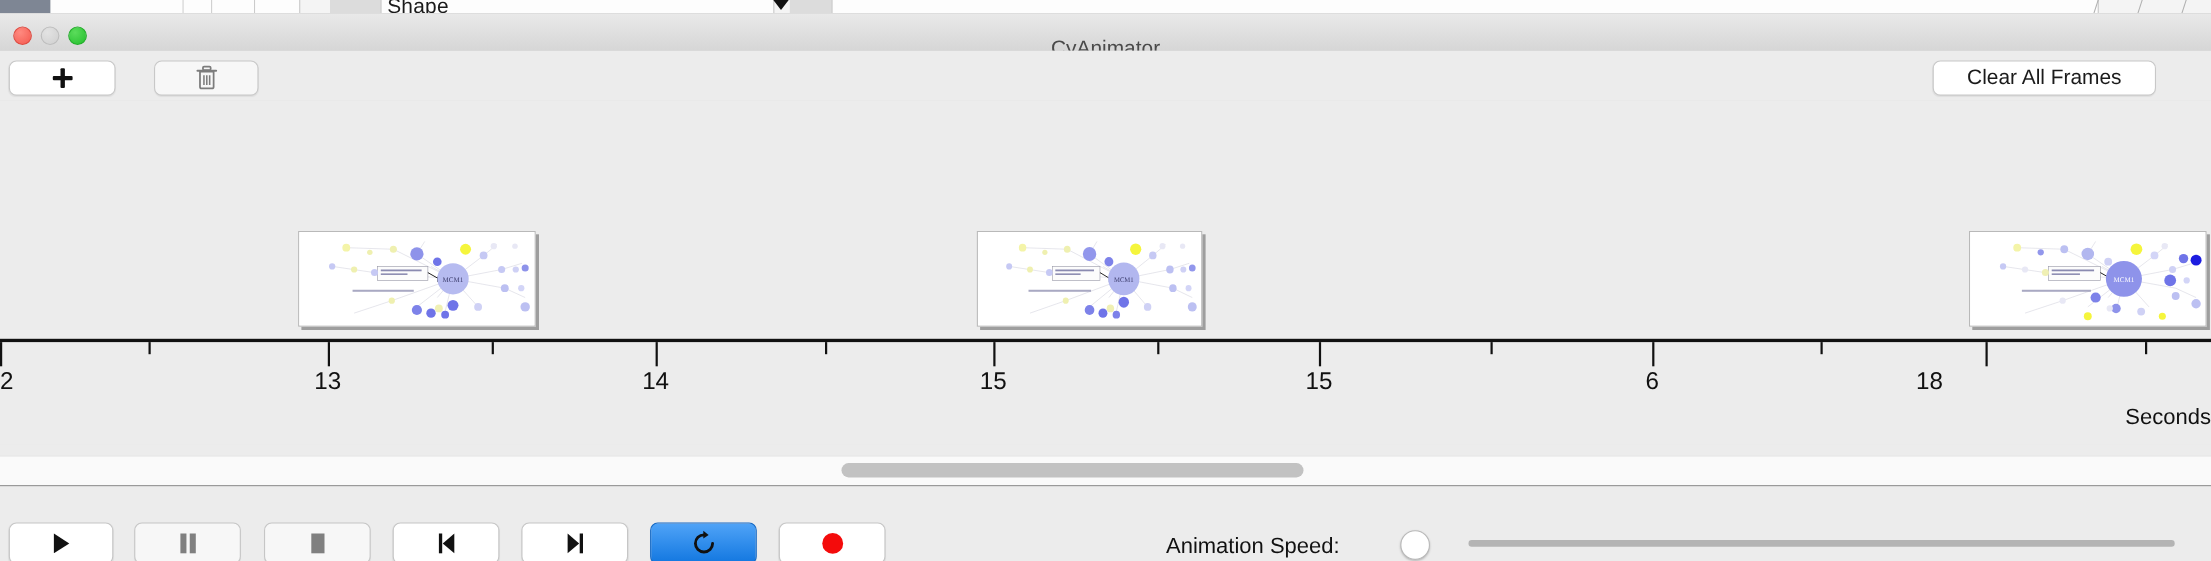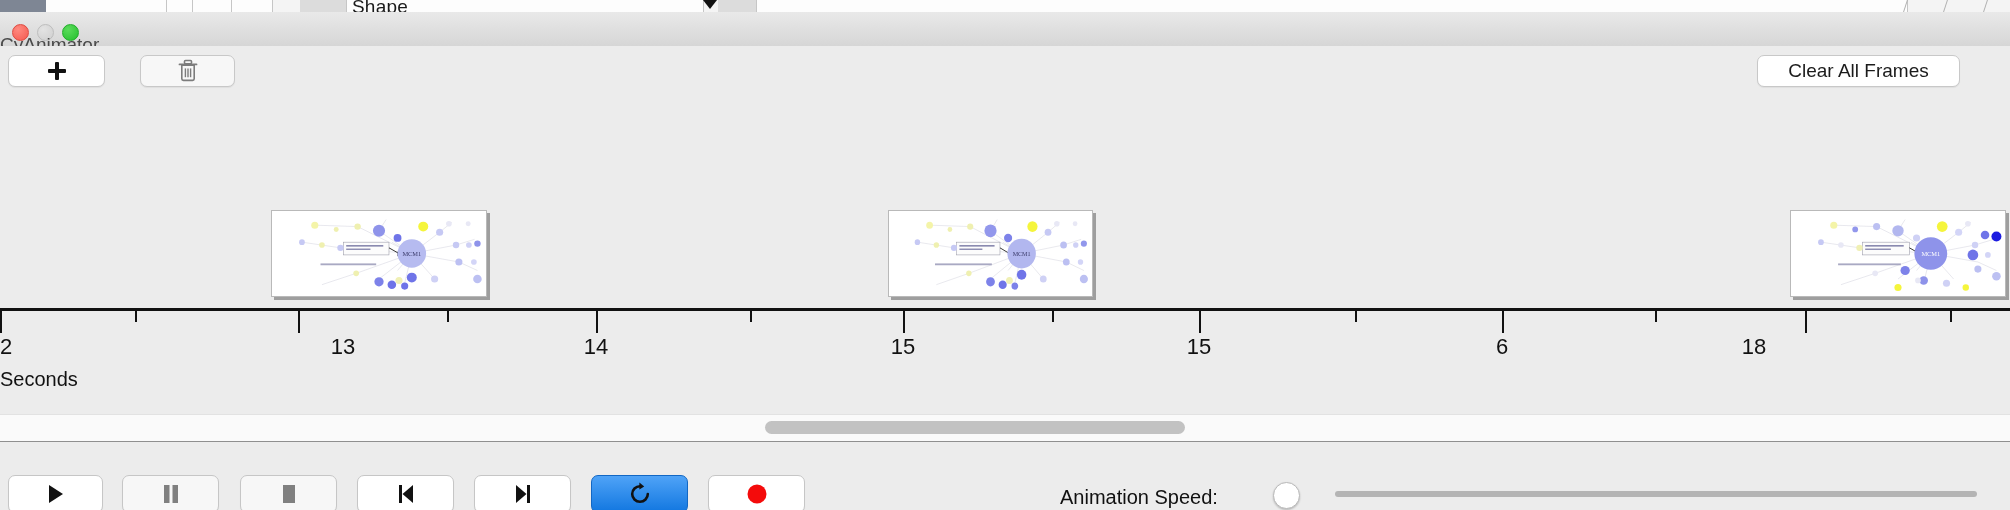--- a/index.html
+++ b/index.html
@@ -43,21 +43,21 @@
     background: linear-gradient(to bottom, #e9e9e9 0%, #d6d6d6 100%);
     border-bottom: 1px solid #b4b4b4;
   }
   .traffic { position: absolute; top: 12px; display: flex; gap: 8px; left: 12px; }
   .tl { width: 15px; height: 15px; border-radius: 50%; }
   .tl.red   { background: radial-gradient(circle at 35% 30%, #ff8a80, #f4594f); border: 1px solid #dd4a40; }
   .tl.amber { background: radial-gradient(circle at 35% 30%, #e3e3e3, #cfcfcf); border: 1px solid #bdbdbd; }
   .tl.green { background: radial-gradient(circle at 35% 30%, #5bdc5b, #23bf2d); border: 1px solid #22ad2a; }
   .window-title {
     position: absolute; left: 0; top: 22px; width: 2010px;
-    font-size: 19px; color: #4a4a4a;
+    text-align: center; font-size: 19px; color: #4a4a4a;
   }
 
   
   .toolbar {
     position: absolute; top: 46px; left: 0; width: 2010px; height: 45px;
     background: #ececec;
     border-bottom: 1px solid #cfcfcf;
     text-align: right;
   }
   .btn {
@@ -109,21 +109,21 @@
   .tick { position: absolute; top: 3px; width: 2px; background: #111; }
   .tick.major { height: 22px; }
   .tick.minor { height: 11px; }
   .tick-label {
     position: absolute; top: 26px;
     font-size: 22px; color: #111; transform: translateX(-50%);
     white-space: nowrap;
   }
   .seconds-label {
     position: absolute; top: 60px; left: 0; width: 2010px;
-    text-align: left; font-size: 20px; color: #111;
+    text-align: right; font-size: 20px; color: #111;
   }
 
   
   .hscroll {
     position: absolute; top: 414px; left: 0; width: 2010px; height: 26px;
     background: #fafafa;
     border-top: 1px solid #e2e2e2;
     border-bottom: 1px solid #8f8f8f;
   }
   .hscroll-thumb {
@@ -372,21 +372,21 @@
       </svg>
     </div>
   </div>
 
   <div class="ruler">
     <div class="ruler-line"></div>
     <div id="ticks">
         <div class="tick major" style="left: 0px;"></div>
         <div class="tick-label" style="left: 0px;">12</div>
         <div class="tick major" style="left: 298px;"></div>
-        <div class="tick-label" style="left: 298px; margin-left: 45px;">13</div>
+        <div class="tick-label" style="left: 298px;">13</div>
         <div class="tick major" style="left: 596px;"></div>
         <div class="tick-label" style="left: 596px;">14</div>
         <div class="tick major" style="left: 903px;"></div>
         <div class="tick-label" style="left: 903px;">15</div>
         <div class="tick major" style="left: 1199px;"></div>
         <div class="tick-label" style="left: 1199px;">15</div>
         <div class="tick major" style="left: 1502px;"></div>
         <div class="tick-label" style="left: 1502px;">6</div>
         <div class="tick major" style="left: 1805px;"></div>
         <div class="tick-label" style="left: 1754px;">18</div>

